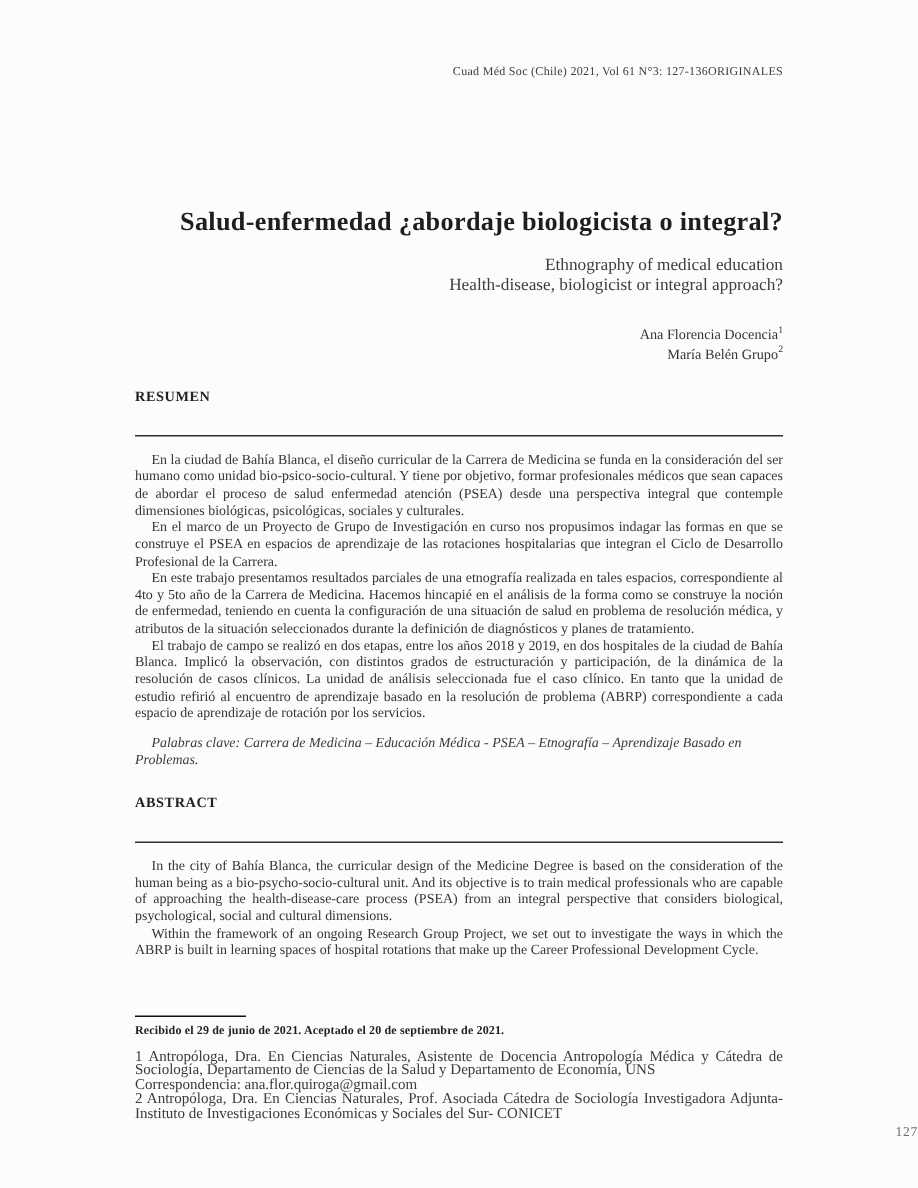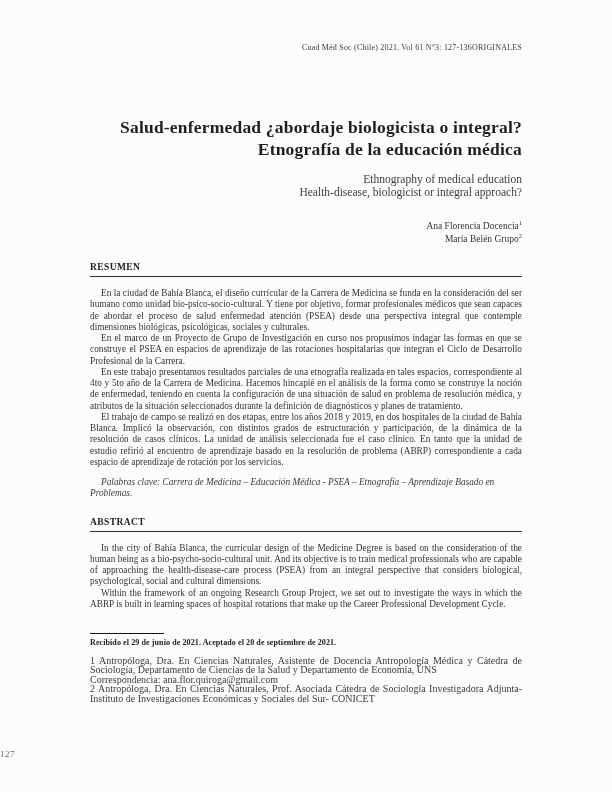--- a/index.html
+++ b/index.html
@@ -15,90 +15,89 @@
     position:absolute;inset:0;
     padding:43px 90px 0 90px;
     box-sizing:border-box;
   }
   
   .hdr{
     display:flex;justify-content:flex-end;align-items:baseline;
     font-size:8px;color:#3c3c3c;letter-spacing:.2px;
   }
   
-  .title-block{margin-top:64px;text-align:right;}
+  .title-block{margin-top:84px;text-align:right;}
   .main-title{
     font-size:17.5px;font-weight:bold;color:#1e1e1e;
     line-height:22px;letter-spacing:.2px;
   }
   .sub-title{
     margin-top:13px;font-size:11.5px;color:#3d3d3d;line-height:13px;
   }
   .authors{margin-top:21px;font-size:9.5px;color:#333;line-height:12.5px;}
   .authors sup{font-size:6.5px;line-height:0;}
   
   .section-heading{
     margin-top:17px;
     font-size:9.5px;font-weight:bold;color:#222;
     letter-spacing:.4px;
-    padding-bottom:4px;
+    padding-bottom:20px;
     border-bottom:1px solid #2e2e2e;
   }
   .section-heading.first{margin-top:17px;}
   
   .paras{margin-top:11px;font-family:Liberation Serif, serif;}
   .paras p{
     margin:0;
     font-size:9.3px;line-height:11.25px;
     text-align:justify;text-indent:11px;
     color:#343434;
   }
   .keywords{
     margin-top:9px;
     font-size:9.3px;line-height:11.25px;
     font-style:italic;color:#3a3a3a;
     text-indent:11px;
   }
   
-  .received-block{margin-top:23px;}
+  .received-block{margin-top:37px;}
   .received-rule{
     width:74px;height:0;
     border-top:1.6px solid #111;
   }
   .received-line{
     margin-top:4px;
     font-size:8px;font-weight:bold;color:#222;
     letter-spacing:.1px;
   }
   .footnotes{margin-top:9px;}
   .footnotes p{
     margin:0;
     font-size:10px;line-height:9.4px;
     text-align:justify;color:#3a3a3a;
   }
   .page-number{
     position:absolute;left:0;right:0;bottom:33px;
-    text-align:left;
+    text-align:right;
     font-size:9px;color:#6a6a6a;letter-spacing:.5px;
   }
 </style>
 </head>
 <body>
 
 <div class="page">
 
   <div class="hdr">
     <span>Cuad Méd Soc (Chile) 2021, Vol 61 N°3: 127-136</span>
     <span>ORIGINALES</span>
   </div>
 
   <div class="title-block">
     <div class="main-title">
       <div>Salud-enfermedad ¿abordaje biologicista o integral?</div>
-      <div>Etnografía de la educación médica</div>
     </div>
     <div class="sub-title">
       <div>Ethnography of medical education</div>
       <div>Health-disease, biologicist or integral approach?</div>
     </div>
     <div class="authors">
       <div><span>Ana Florencia Docencia</span><sup>1</sup></div>
       <div><span>María Belén Grupo</span><sup>2</sup></div>
     </div>
   </div>

